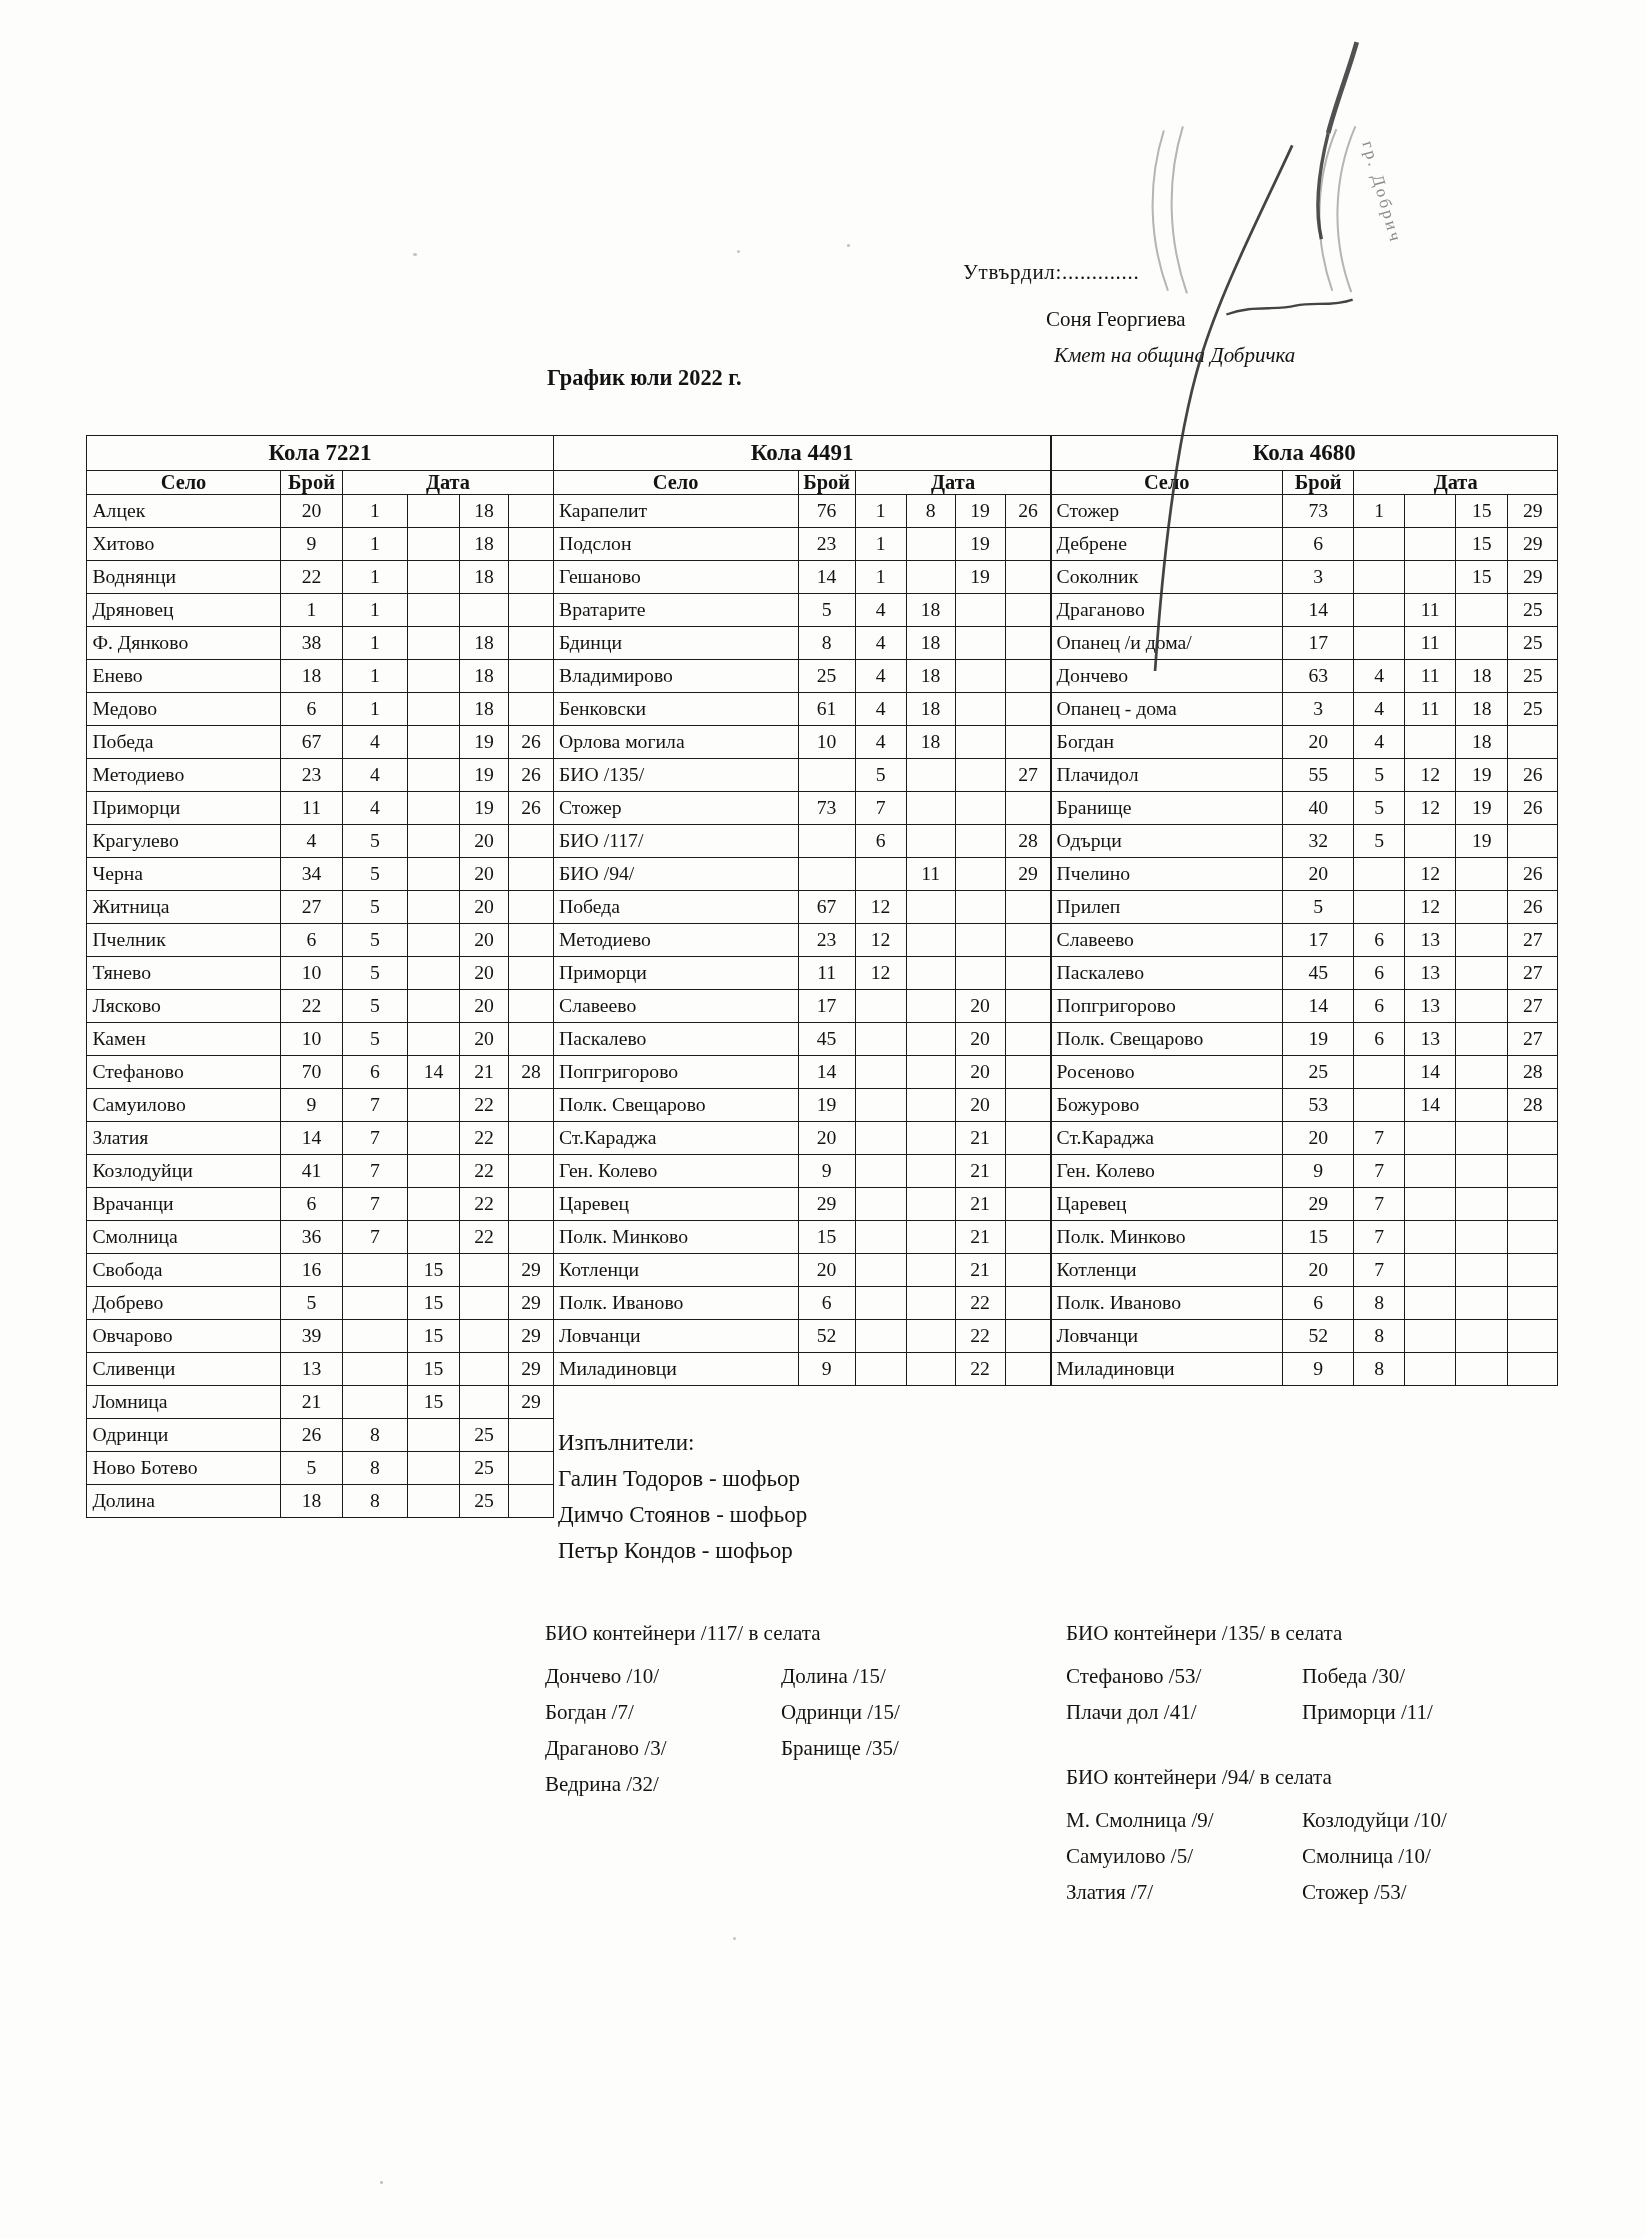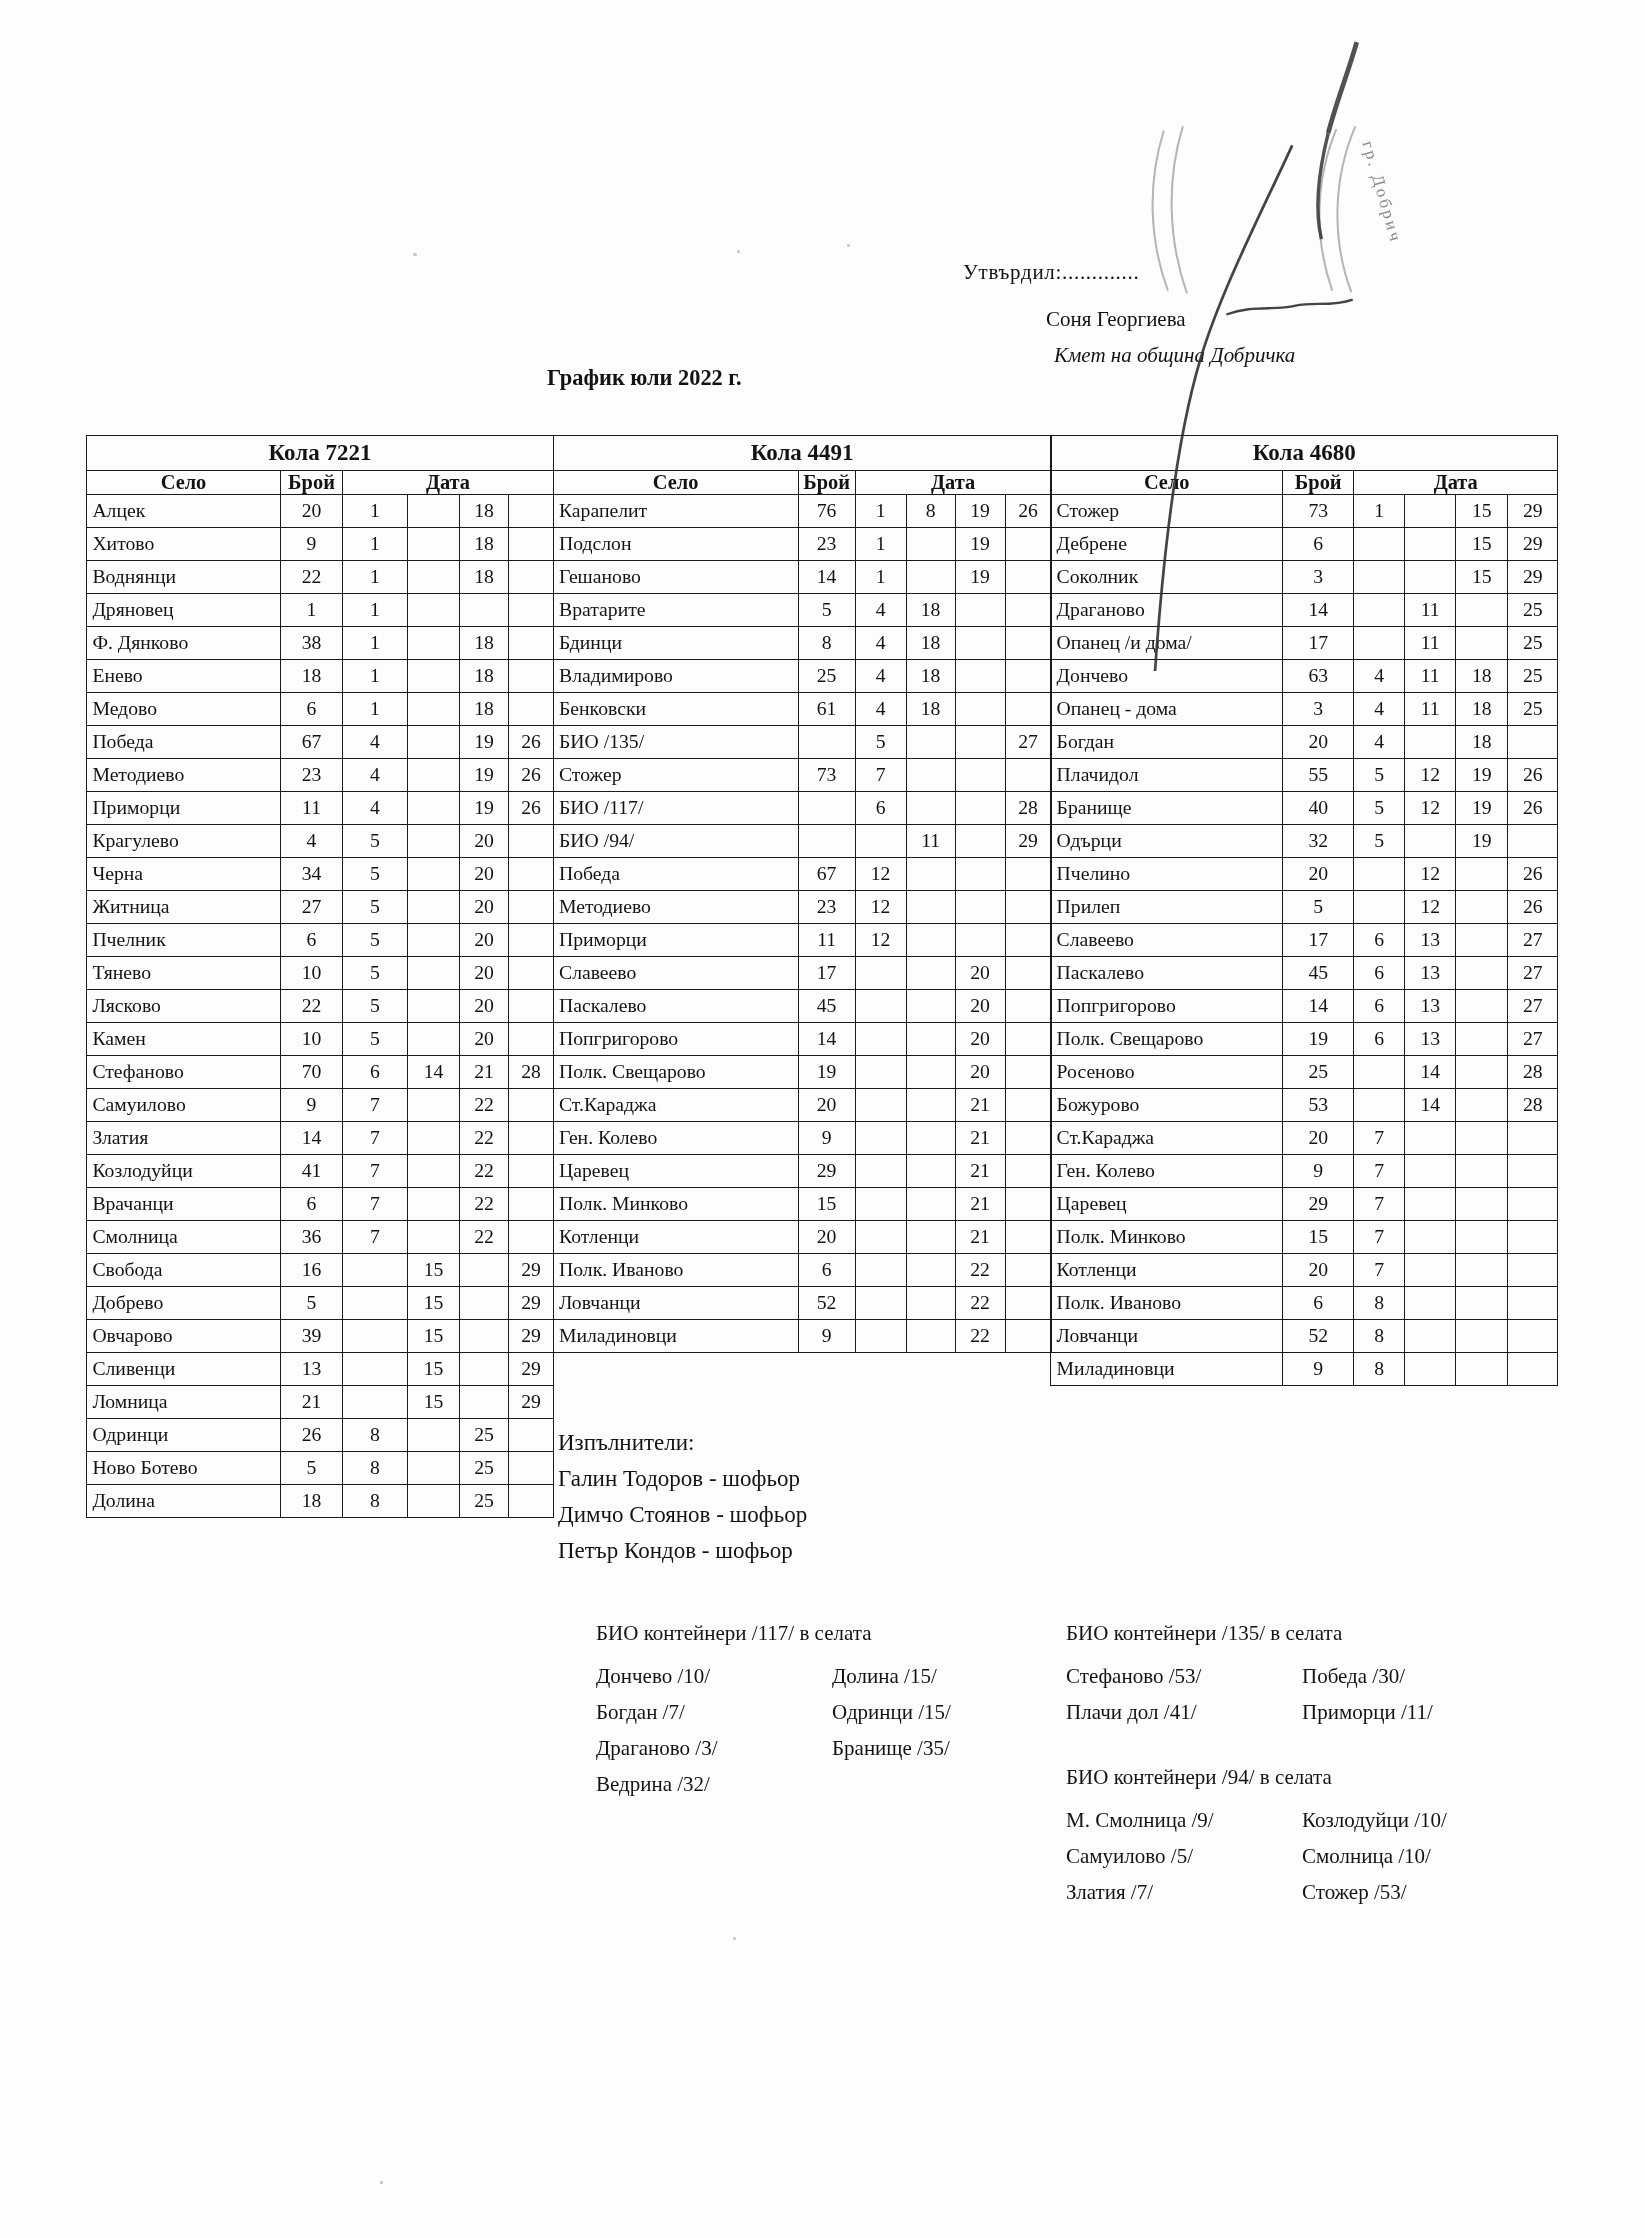--- a/index.html
+++ b/index.html
@@ -25,21 +25,21 @@
   th.colhead { height:20px; font-size:20.4px; font-weight:bold; text-align:center; }
   table.sched td { height:33px; font-size:19.7px; line-height:1; white-space:nowrap; }
   td.village { text-align:left; padding-left:5.4px; }
   td.count, td.date { text-align:center; }
 
   .ex-block { position:absolute; left:558px; top:1425px; font-size:23px; z-index:2; }
   .ex-title { line-height:36px; }
   .ex-item { line-height:36px; }
 
   .bio-block { position:absolute; font-size:21px; z-index:2; }
-  .bio-block.b117 { left:596px;  top:1615px; }
+  .bio-block.b117 { left:545px;  top:1615px; }
   .bio-block.b135 { left:1066px; top:1615px; }
   .bio-block.b94  { left:1066px; top:1759px; }
   .bio-title { line-height:36px; margin-bottom:6.8px; }
   .bio-cols { display:flex; }
   .bio-col:first-child { width:236px; }
   .bio-line { line-height:36px; }
 
   .speck { position:absolute; background:#8d8d8d; border-radius:50%; opacity:.5; z-index:1; }
 </style>
 </head>
@@ -411,20 +411,28 @@
             <td class="village">Владимирово</td>
             <td class="count">25</td>
             <td class="date">4</td>
             <td class="date">18</td>
             <td class="date"></td>
             <td class="date"></td>
           </tr>
           <tr>
             <td class="village">Бенковски</td>
             <td class="count">61</td>
+            <td class="date">4</td>
+            <td class="date">18</td>
+            <td class="date"></td>
+            <td class="date"></td>
+          </tr>
+          <tr>
+            <td class="village">Орлова могила</td>
+            <td class="count">10</td>
             <td class="date">4</td>
             <td class="date">18</td>
             <td class="date"></td>
             <td class="date"></td>
           </tr>
           <tr>
             <td class="village">БИО /135/</td>
             <td class="count"></td>
             <td class="date">5</td>
             <td class="date"></td>

